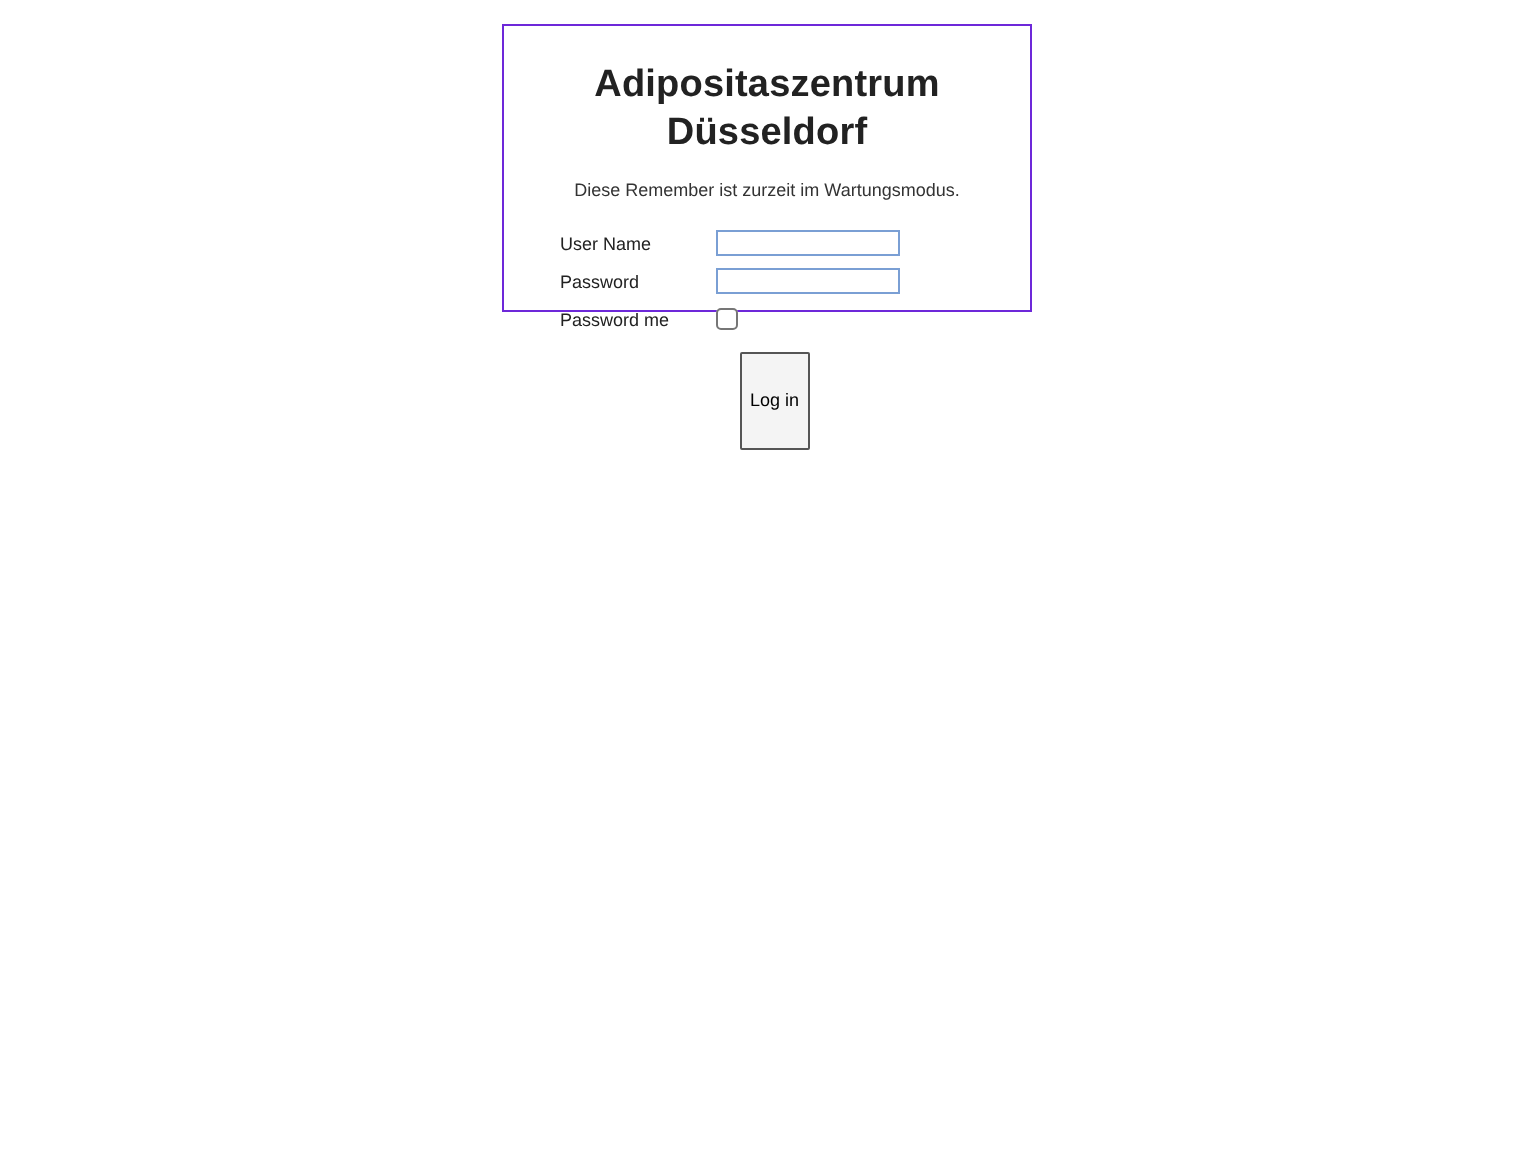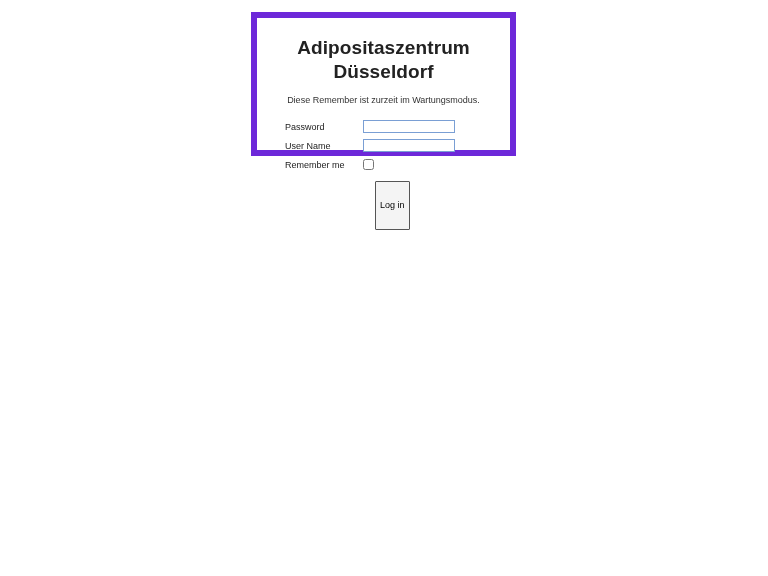--- a/index.html
+++ b/index.html
@@ -19,21 +19,21 @@
     overflow: hidden;
   }
 
   .login-panel {
     position: absolute;
     left: 251px;
     top: 12px;
     width: 265px;
     height: 144px;
     background: #ffffff;
-    border: 6px solid #6d28d9;
+    border: 1px solid #6d28d9;
     box-sizing: border-box;
   }
 
   .panel-inner {
     padding: 18px 16px 10px 16px;
   }
 
   .site-title {
     margin: 0;
     text-align: center;
@@ -117,31 +117,31 @@
   <div class="login-panel">
     <div class="panel-inner">
 
       <h1 class="site-title">Adipositaszentrum Düsseldorf</h1>
 
       <p class="maintenance-msg">Diese Remember ist zurzeit im Wartungsmodus.</p>
 
       <div class="login-form">
 
         <div class="form-row">
+          <span class="form-label">User Name</span>
+          <input class="text-input" type="text" placeholder="" style="">
+        </div>
+
+        <div class="form-row">
           <span class="form-label">Password</span>
           <input class="text-input" type="password" placeholder="" style="">
         </div>
 
         <div class="form-row">
-          <span class="form-label">User Name</span>
-          <input class="text-input" type="text" placeholder="" style="">
-        </div>
-
-        <div class="form-row">
-          <span class="form-label">Remember me</span>
+          <span class="form-label">Password me</span>
           <input class="checkbox-input" type="checkbox" style="">
         </div>
 
         <div class="button-row">
           <button class="login-button">Log in</button>
         </div>
 
       </div>
     </div>
   </div>

